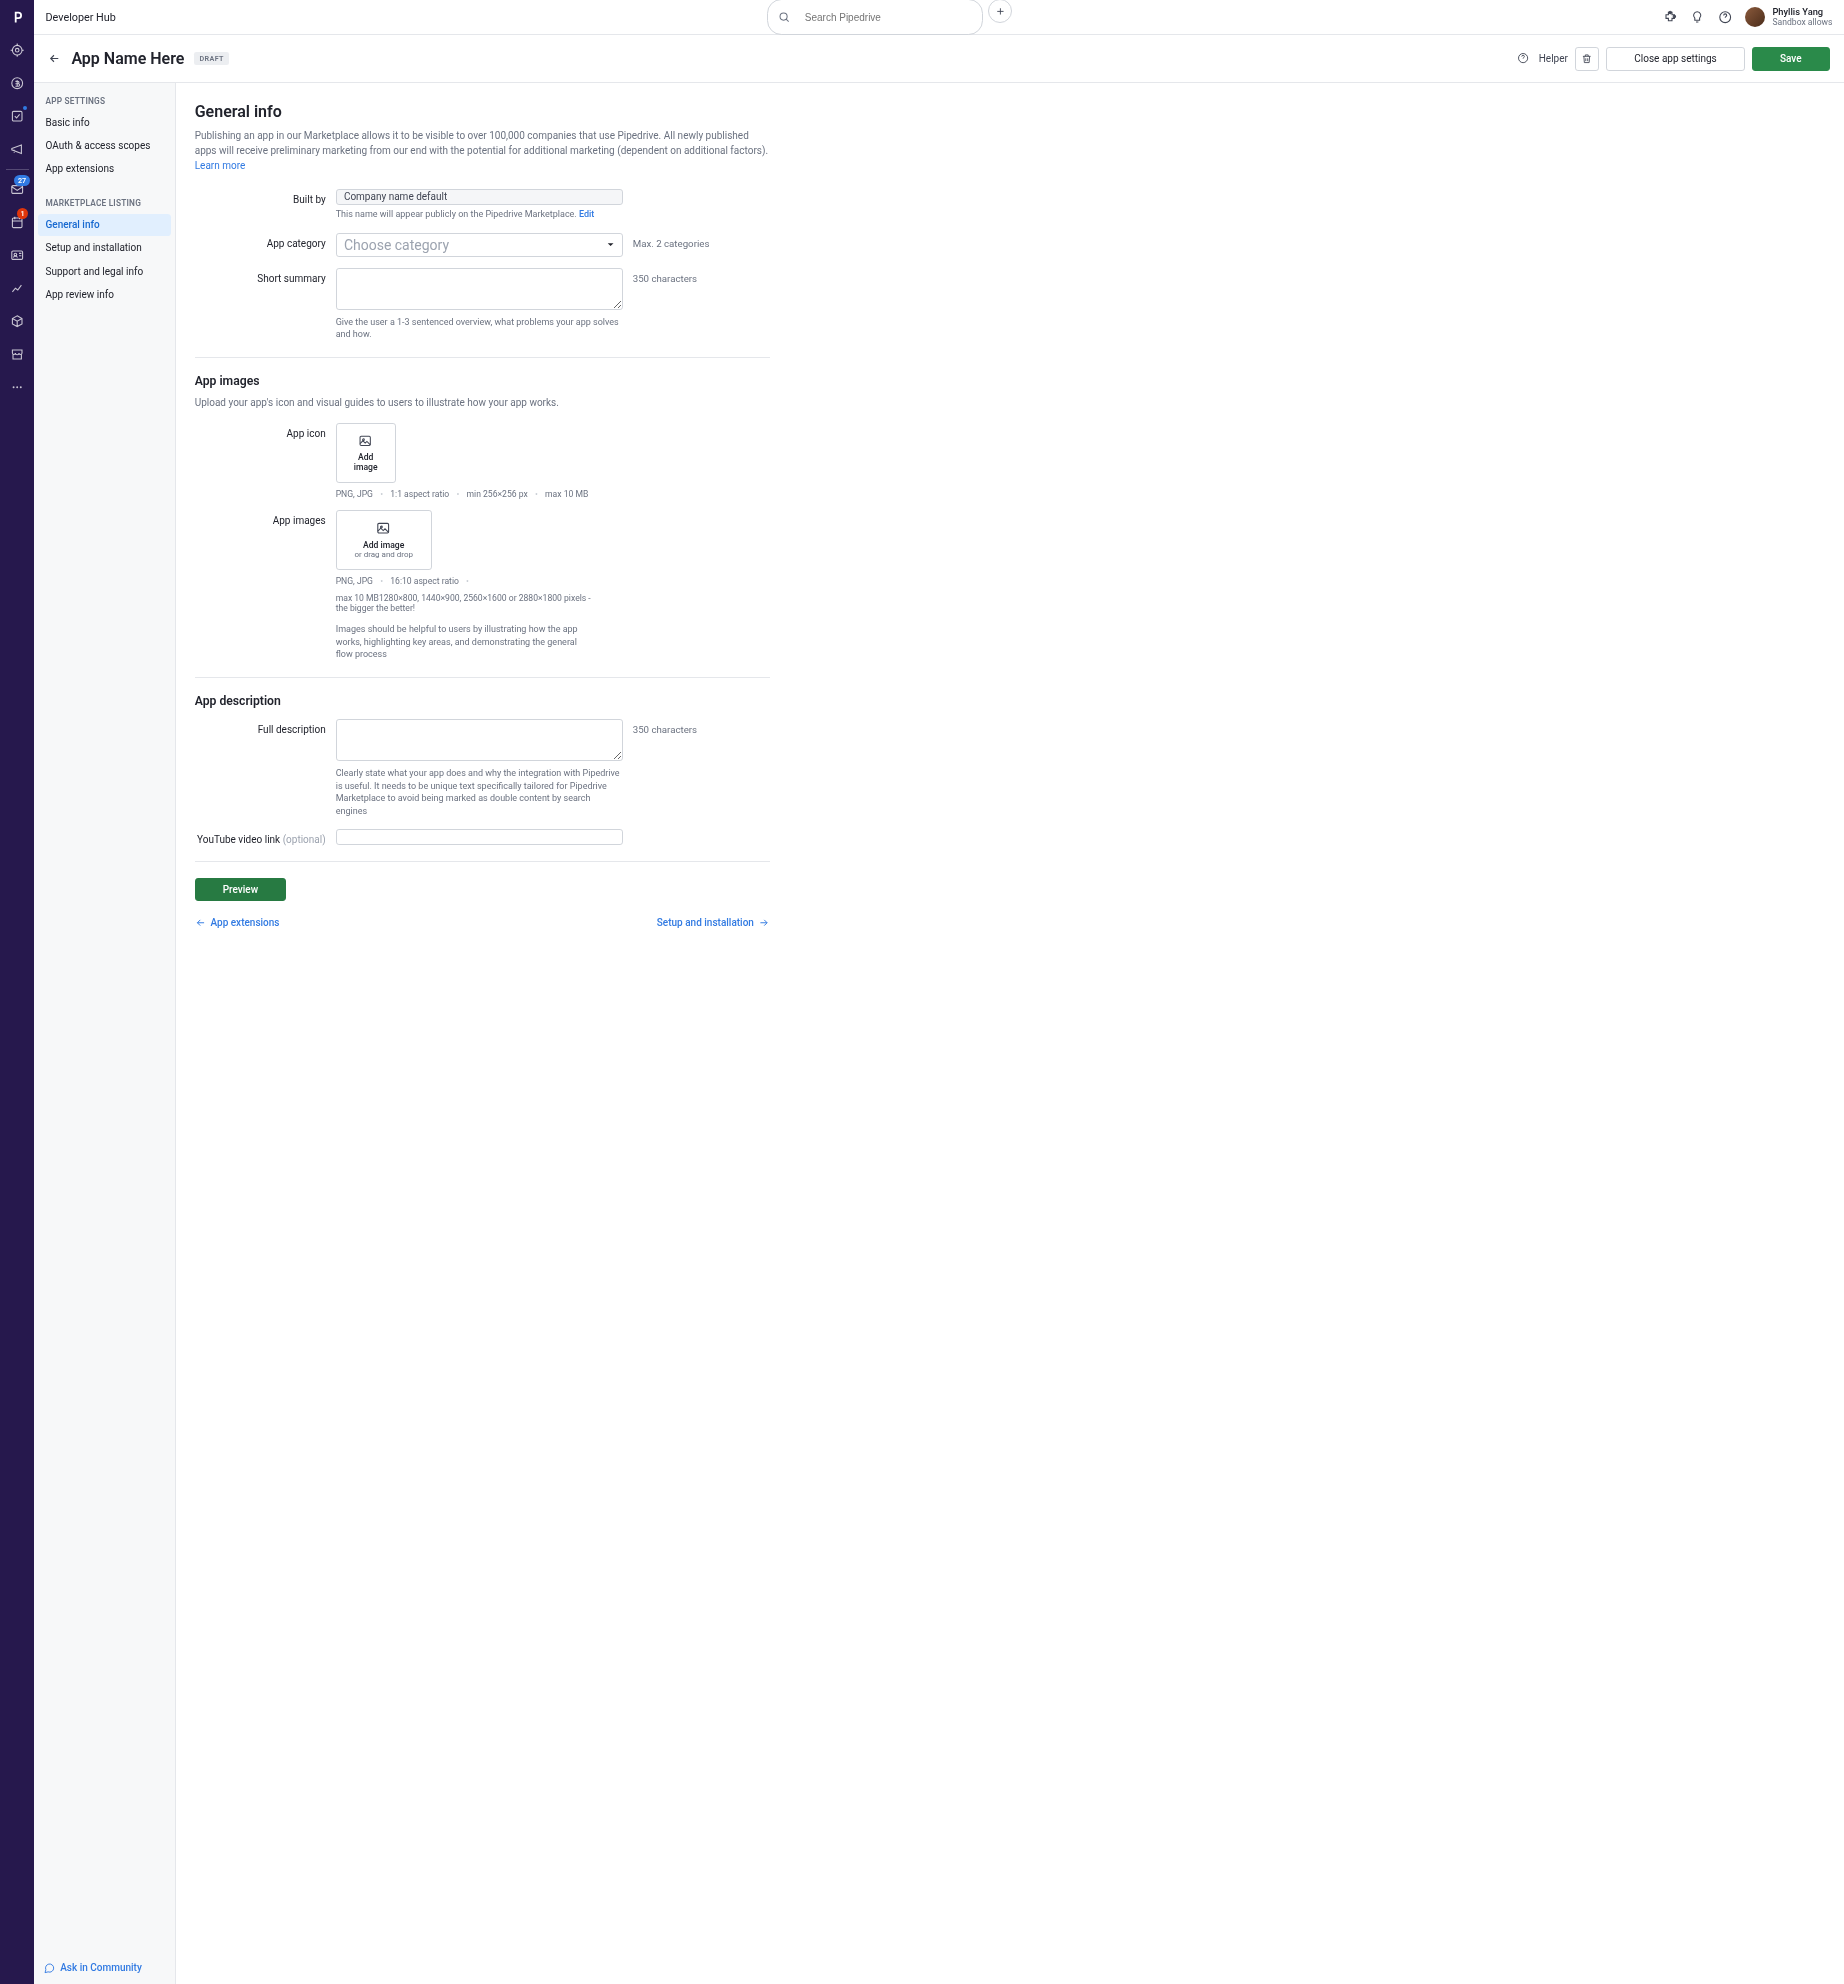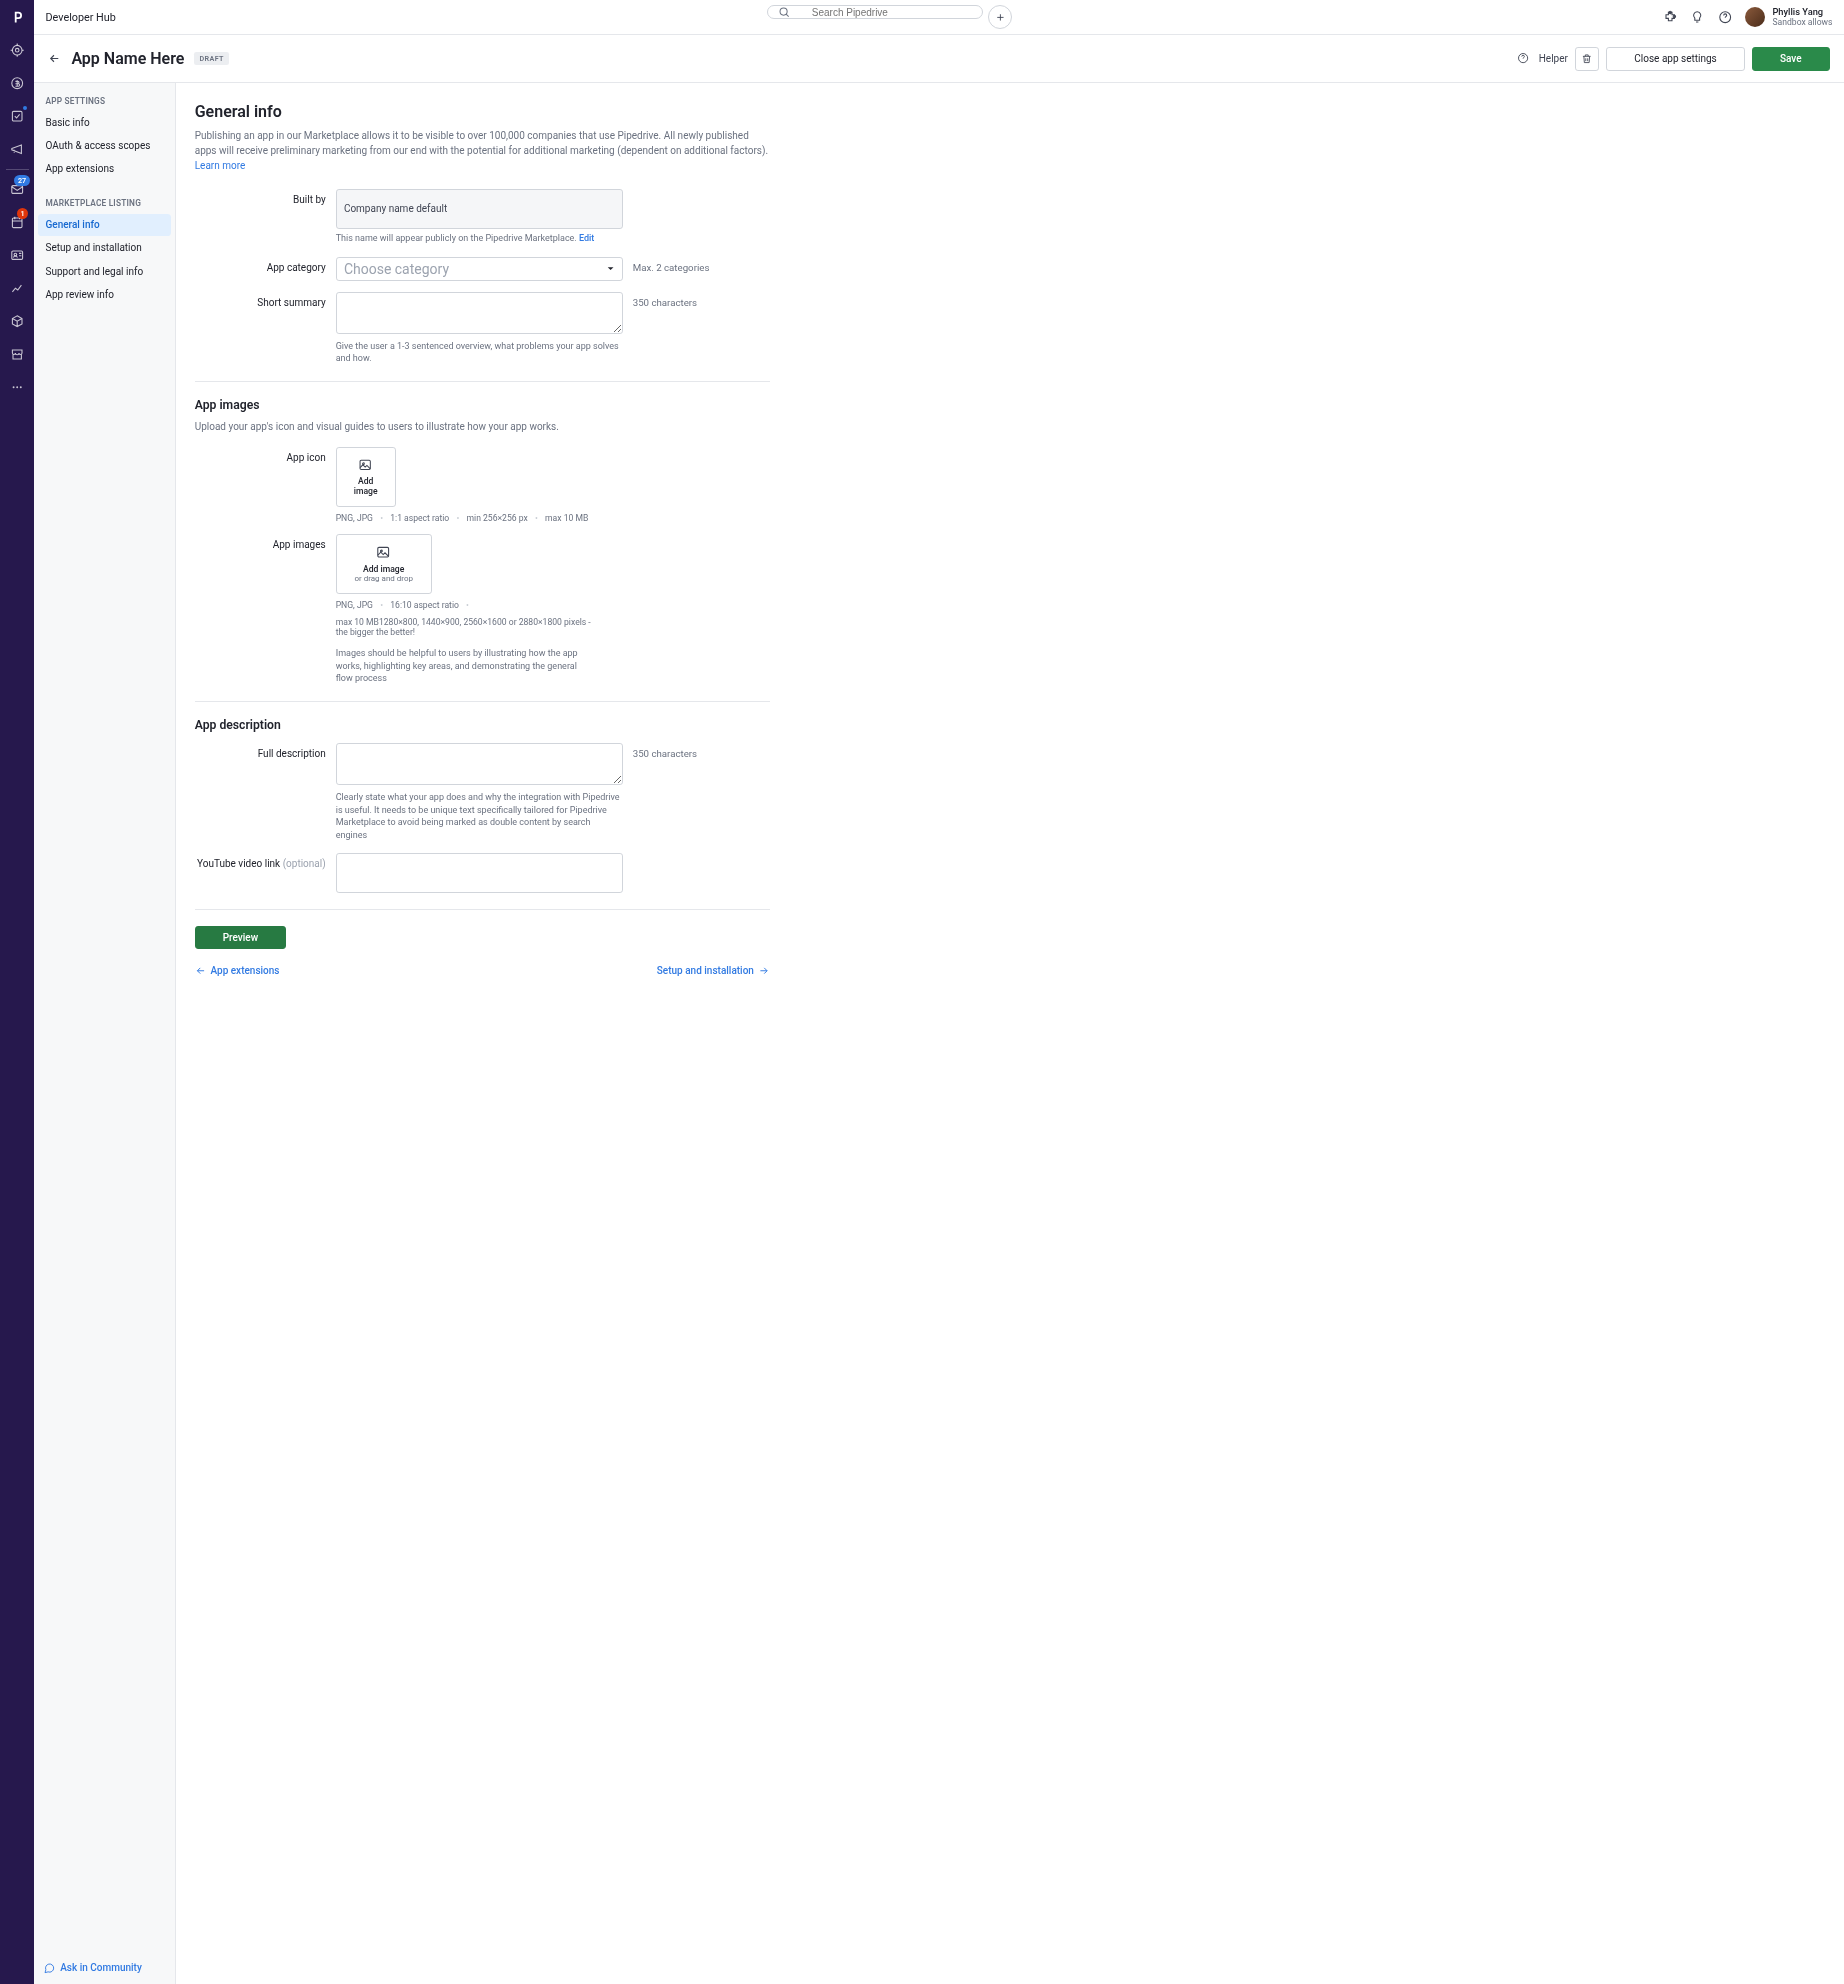--- a/index.html
+++ b/index.html
@@ -10,21 +10,21 @@
 .navrail-item{width:34px;height:33px;display:flex;align-items:center;justify-content:center;color:rgba(255,255,255,.75);cursor:pointer;position:relative}
 .navrail-item svg{width:14.4px;height:14.4px}
 .navrail-sep{height:0.7px;background:rgba(255,255,255,.22);width:23px;margin:2.9px 0}
 .badge-blue{position:absolute;top:2.9px;right:4.3px;background:#317ae2;color:#fff;border-radius:5.7px;font-size:7.2px;padding:0.7px 3.6px;font-weight:600}
 .badge-red{position:absolute;top:2.9px;right:5.7px;background:#e0350b;color:#fff;border-radius:5.7px;font-size:7.2px;padding:0.7px 3.6px;font-weight:600}
 .dot-blue{position:absolute;top:5.7px;right:7.2px;width:4.3px;height:4.3px;border-radius:50%;background:#317ae2}
 .main{flex:1;display:flex;flex-direction:column;min-width:0}
 .topbar{height:35px;border-bottom:0.7px solid #e5e7eb;display:flex;align-items:center;padding:0 11.5px;gap:11.5px}
 .topbar-title{font-weight:400;font-size:10.8px}
 .search-wrap{flex:1;display:flex;justify-content:center;gap:5.7px}
-.search{width:216px;height:14px;border:0.7px solid #d1d5db;border-radius:14.4px;display:flex;align-items:center;padding:0 10px;gap:22px;color:#6b7280}
+.search{width:216px;height:36px;border:0.7px solid #d1d5db;border-radius:14.4px;display:flex;align-items:center;padding:0 10px;gap:15px;color:#6b7280}
 .search input{border:0;outline:0;flex:1;font-size:10px;color:#21232c}
 .circle-btn{width:24px;height:24px;border:0.7px solid #d1d5db;border-radius:50%;display:flex;align-items:center;justify-content:center;color:#404553;cursor:pointer}
 .topbar-right{display:flex;align-items:center;gap:13px}
 .icon-btn{color:#404553;cursor:pointer;display:flex}
 .user{display:flex;align-items:center;gap:7.2px;cursor:pointer}
 .avatar{width:20px;height:20px;border-radius:50%;background:linear-gradient(135deg,#8b5a3c,#4a2c1a)}
 .user-text{line-height:1.2}
 .user-name{font-size:9.3px;font-weight:500}
 .user-sub{font-size:8.6px;color:#6b7280}
 .pagehead{height:48px;border-bottom:0.7px solid #e5e7eb;display:flex;align-items:center;padding:0 14.4px;gap:10px}
@@ -47,21 +47,21 @@
 .content-inner{max-width:575px}
 h2{font-size:16px;font-weight:600;margin-bottom:7.2px}
 h3{font-size:12.2px;font-weight:600;margin-bottom:7.2px}
 .lead{color:#6b7280;font-size:10px;line-height:1.5;margin-bottom:16px}
 .link{color:#317ae2;cursor:pointer}
 .form-row{display:flex;margin-bottom:11.5px;gap:10px}
 .form-label{width:131px;text-align:right;padding-top:5px;font-size:10px;flex-shrink:0}
 .optional{color:#9ca3af}
 .form-field{flex:1;min-width:0;max-width:287px}
 .form-aside{width:101px;color:#6b7280;font-size:9.7px;padding-top:5px}
-.input{width:100%;height:40px;border:0.7px solid #d1d5db;border-radius:2.9px;padding:0 7.2px;font-size:10px;font-family:inherit}
+.input{width:100%;height:16px;border:0.7px solid #d1d5db;border-radius:2.9px;padding:0 7.2px;font-size:10px;font-family:inherit}
 .input[readonly]{background:#f5f6f8;color:#404553}
 .textarea{width:100%;border:0.7px solid #d1d5db;border-radius:2.9px;padding:5.7px 7.2px;font-size:10px;font-family:inherit;resize:both;min-height:42px}
 .select{width:100%;height:24px;border:0.7px solid #d1d5db;border-radius:2.9px;padding:0 7.2px;font-size:14px;display:flex;align-items:center;justify-content:space-between;color:#9ca3af;cursor:pointer}
 .hint{font-size:9px;color:#6b7280;margin-top:3.6px;line-height:1.4}
 .hint .link{font-weight:500}
 .hr{border:0;border-top:0.7px solid #e5e7eb;margin:16px 0}
 .upload-box{border:0.7px solid #d1d5db;border-radius:2.9px;display:flex;flex-direction:column;align-items:center;justify-content:center;cursor:pointer;text-align:center;padding:10px}
 .upload-sm{width:60px;height:60px}
 .upload-lg{width:96px;height:60px}
 .upload-box svg{color:#404553;margin-bottom:4.3px}

